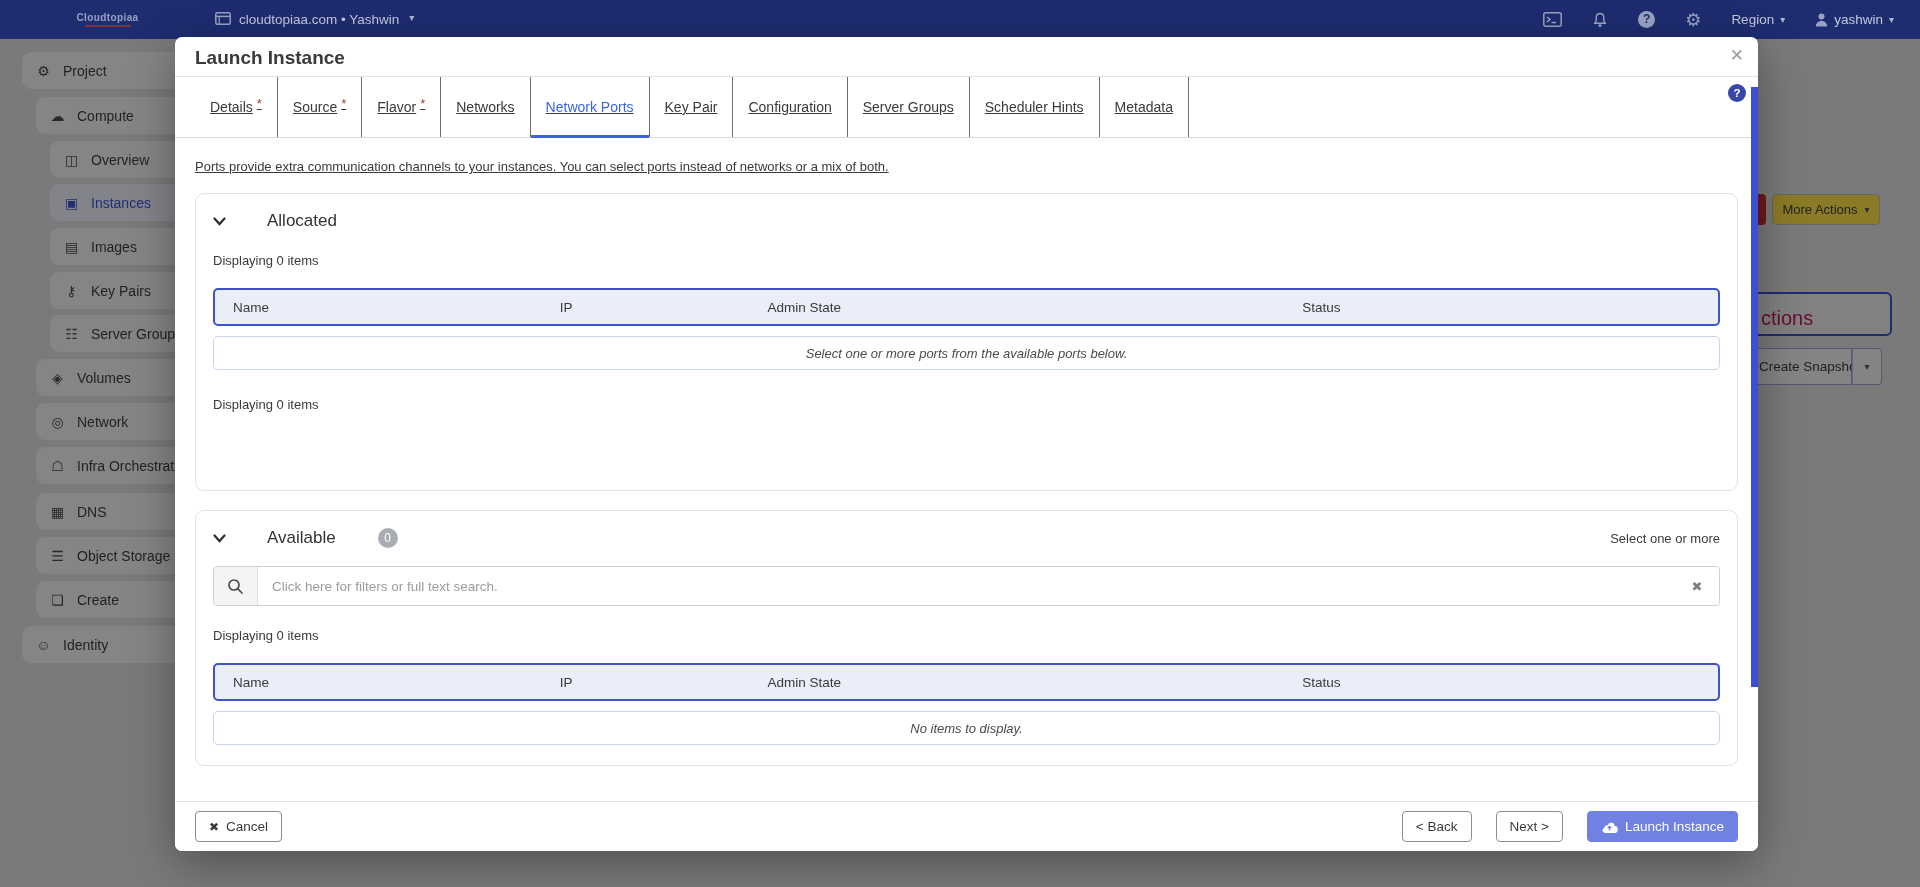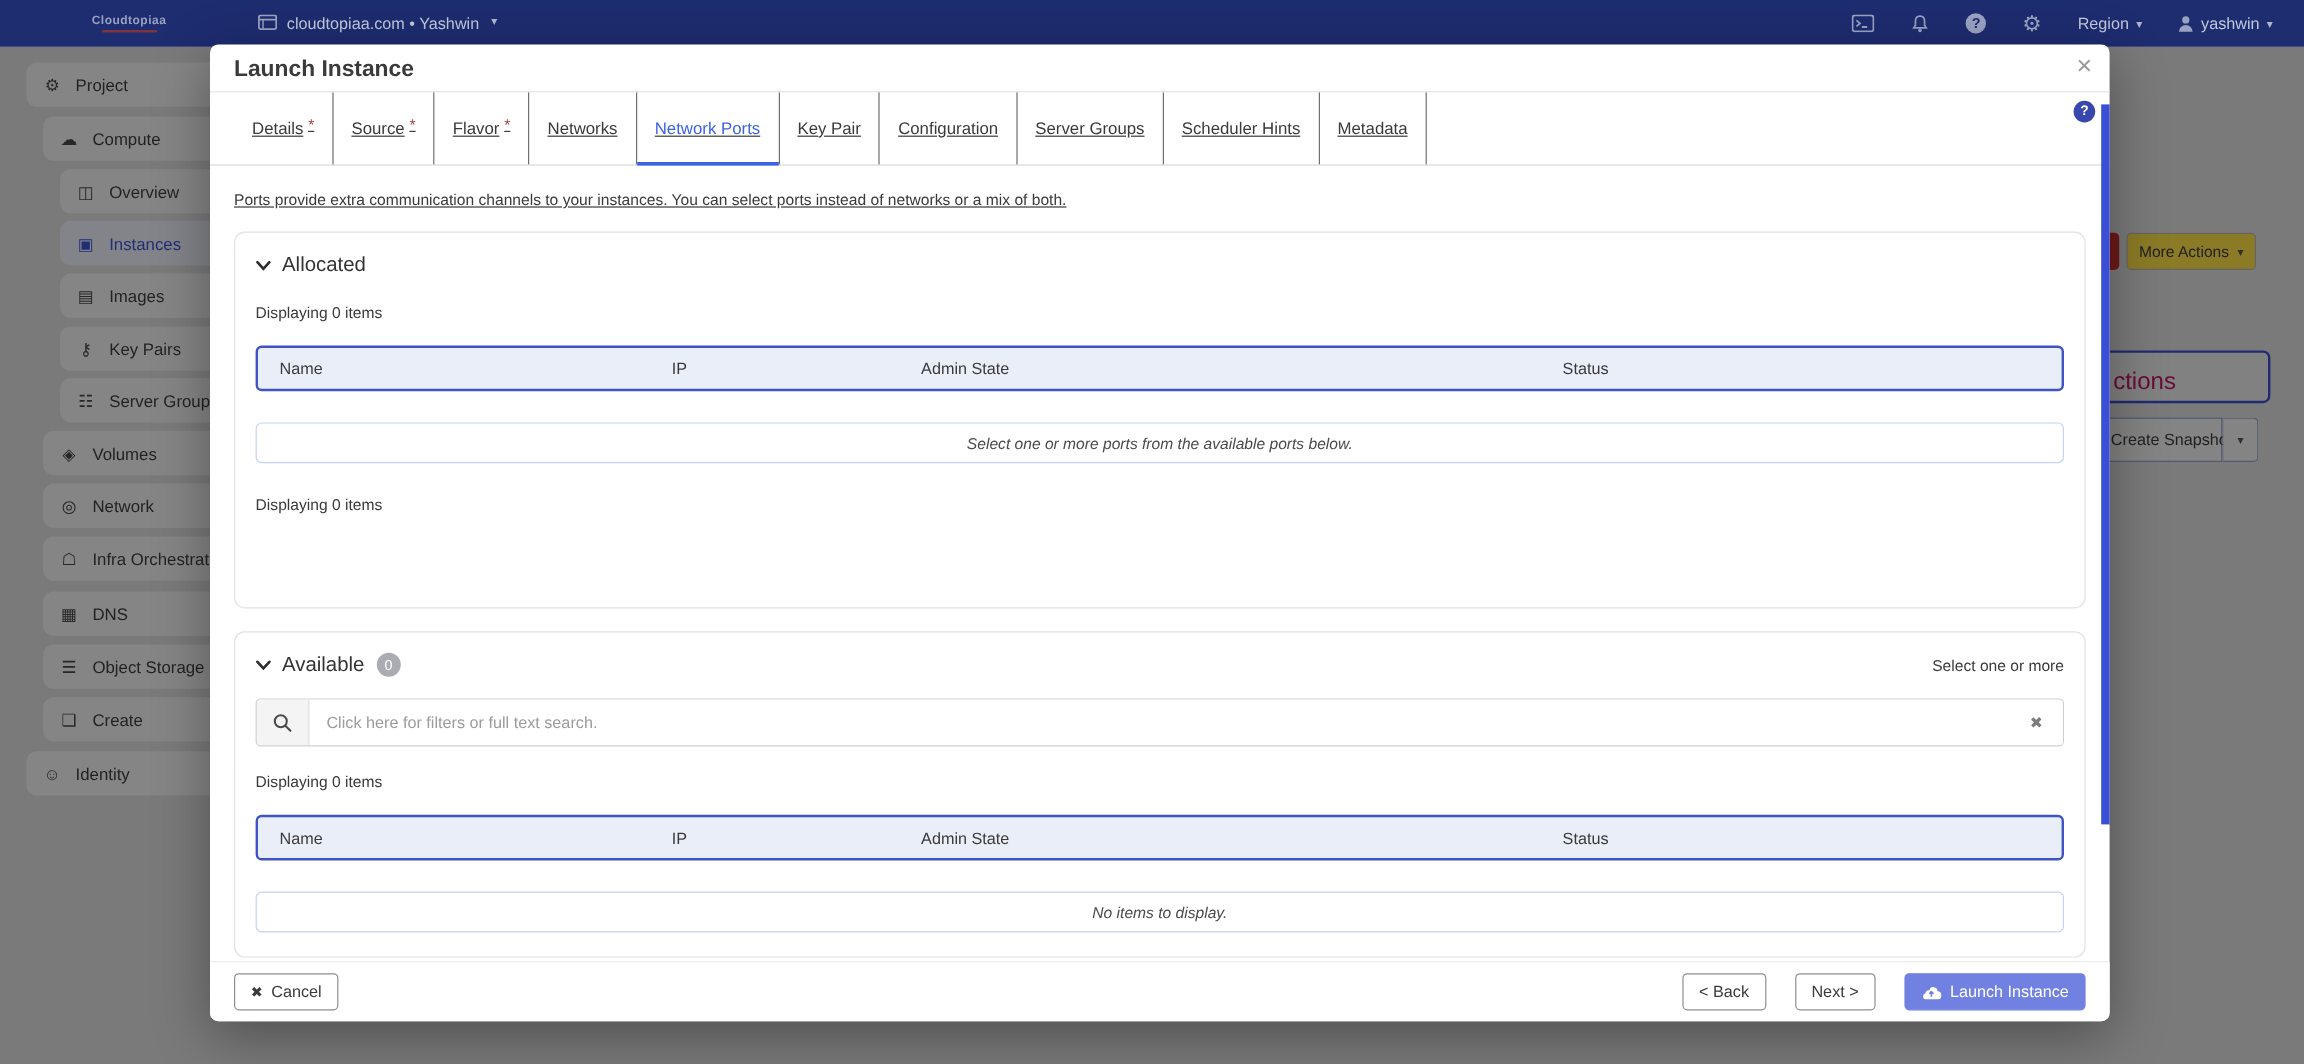--- a/index.html
+++ b/index.html
@@ -89,37 +89,37 @@
   .tab.active::after { content:""; position:absolute; left:0; right:0; bottom:-1px; height:3px; background:#3b63e4; }
   .modal-help {
     position:absolute; right:12px; top:47px; width:18px; height:18px; border-radius:50%;
     background:#3747ad; color:#fff; font-size:11.5px; font-weight:bold; text-align:center; line-height:18px; z-index:5;
   }
 
   .modal-body { position:absolute; top:101px; bottom:50px; left:0; right:0; padding:0 20px; overflow:hidden; }
   .description { margin-top:21px; font-size:13px; color:#3a3a3a;text-decoration:underline; }
 
   .panel { border:1px solid #e2e2e2; border-radius:9px; margin-top:19px; padding:17px 17px 20px; }
-  .panel-head { display:flex; align-items:center; }
+  .panel-head { display:flex; align-items:center;gap:32px; }
   .chev { margin-right:9px; display:flex; }
   .panel-title { font-size:17px; font-weight:500; color:#333; }
   .badge {
     margin-left:10px; width:20px; height:20px; border-radius:50%;
     background:#a9adb3; color:#fff; font-size:12px; line-height:20px; text-align:center;
   }
   .hint { margin-left:auto; font-size:13px; color:#3a3a3a; }
   .displaying { margin-top:22px; font-size:13px; color:#3a3a3a; }
   .displaying.bottom { margin-top:27px; margin-bottom:58px; }
   .thead {
     margin-top:20px; height:38px; background:#eaeef9; border:2px solid #3e53c6; border-radius:5px;
     display:grid; grid-template-columns:22% 14% 36% 28%; align-items:center;
     padding-left:18px; font-size:13.5px; color:#3a3a3a; font-weight:500;
   }
   .empty-row {
-    margin-top:26px; height:34px; border:1px solid #c8d2f2; border-radius:5px;
+    margin-top:10px; height:34px; border:1px solid #c8d2f2; border-radius:5px;
     display:flex; align-items:center; justify-content:center;
     font-style:italic; font-size:13px; color:#4a4a4a;
   }
 
   .searchbar {
     margin-top:18px; height:40px; border:1px solid #cfcfcf; border-radius:4px;
     display:flex; align-items:stretch; overflow:hidden;
   }
   .search-icon-cell { width:44px; background:#f4f4f4; border-right:1px solid #ddd; display:flex; align-items:center; justify-content:center; }
   .search-input { flex:1; border:none; outline:none; font-size:13.5px; padding:0 14px; color:#3a3a3a; font-family:"Liberation Sans",sans-serif; }

